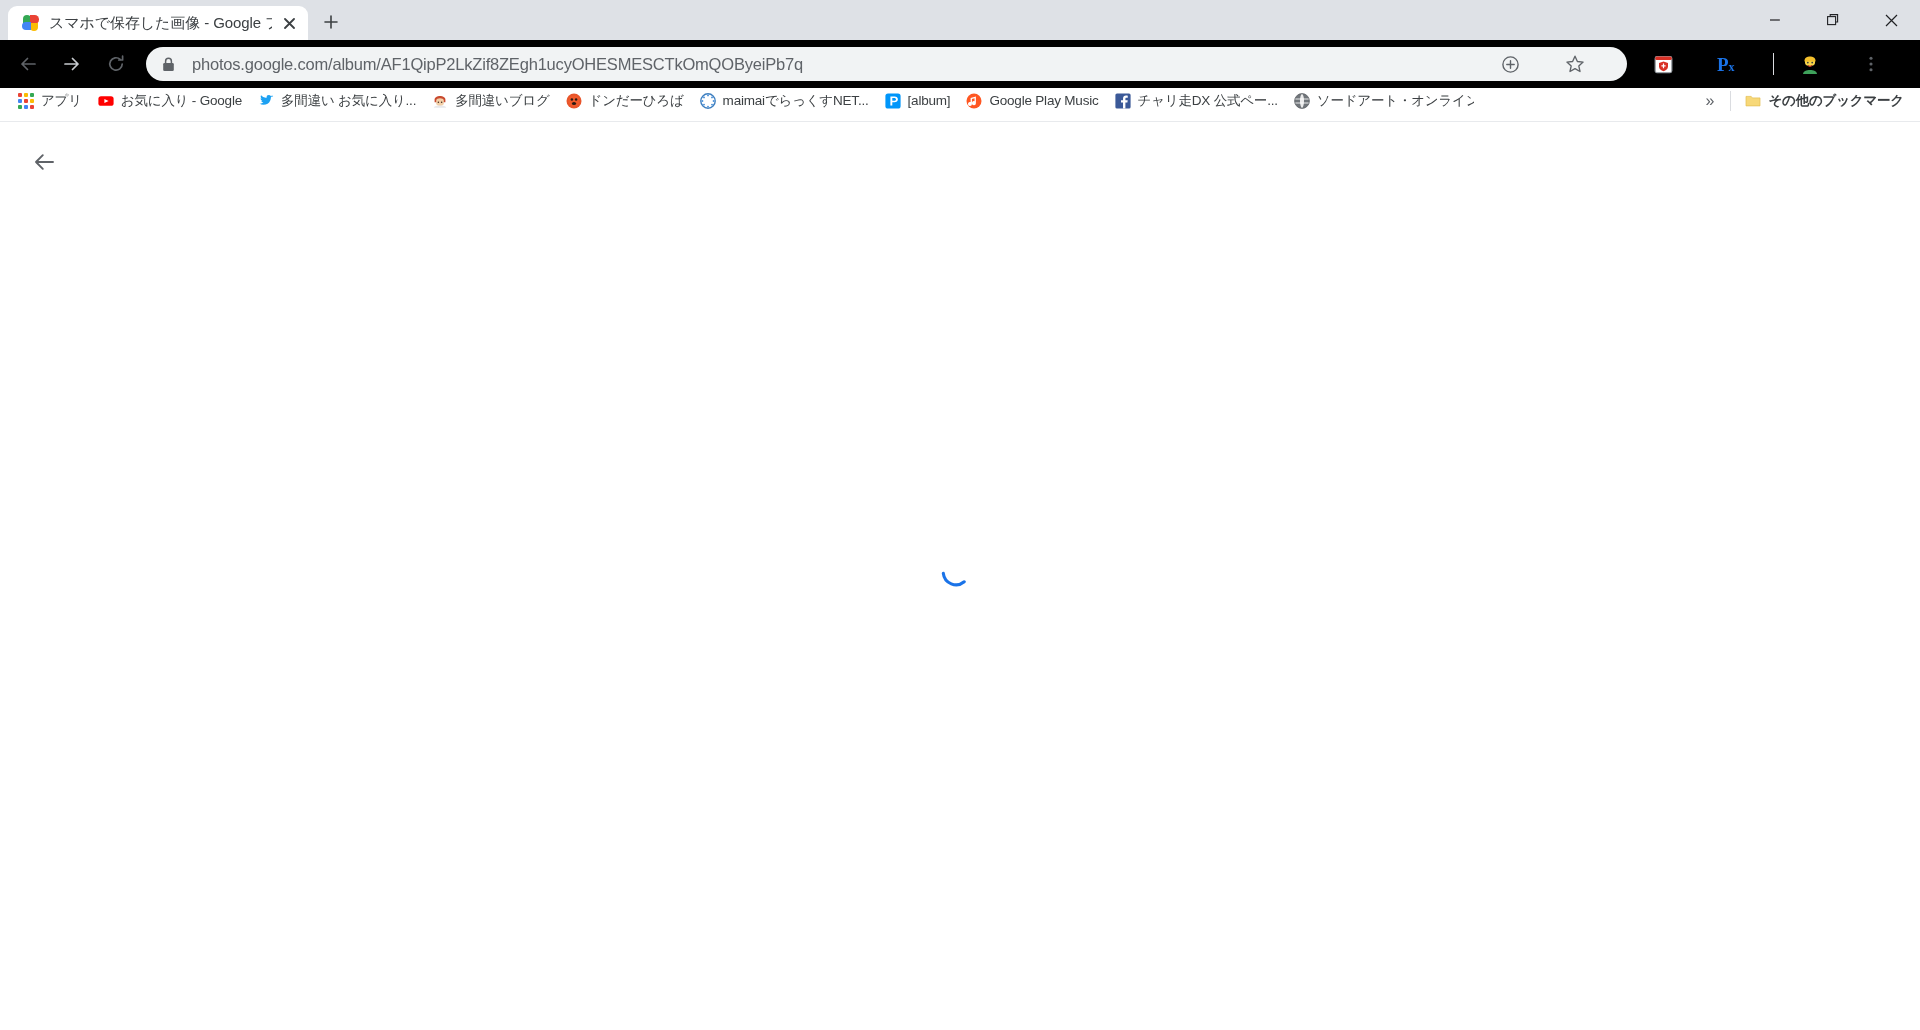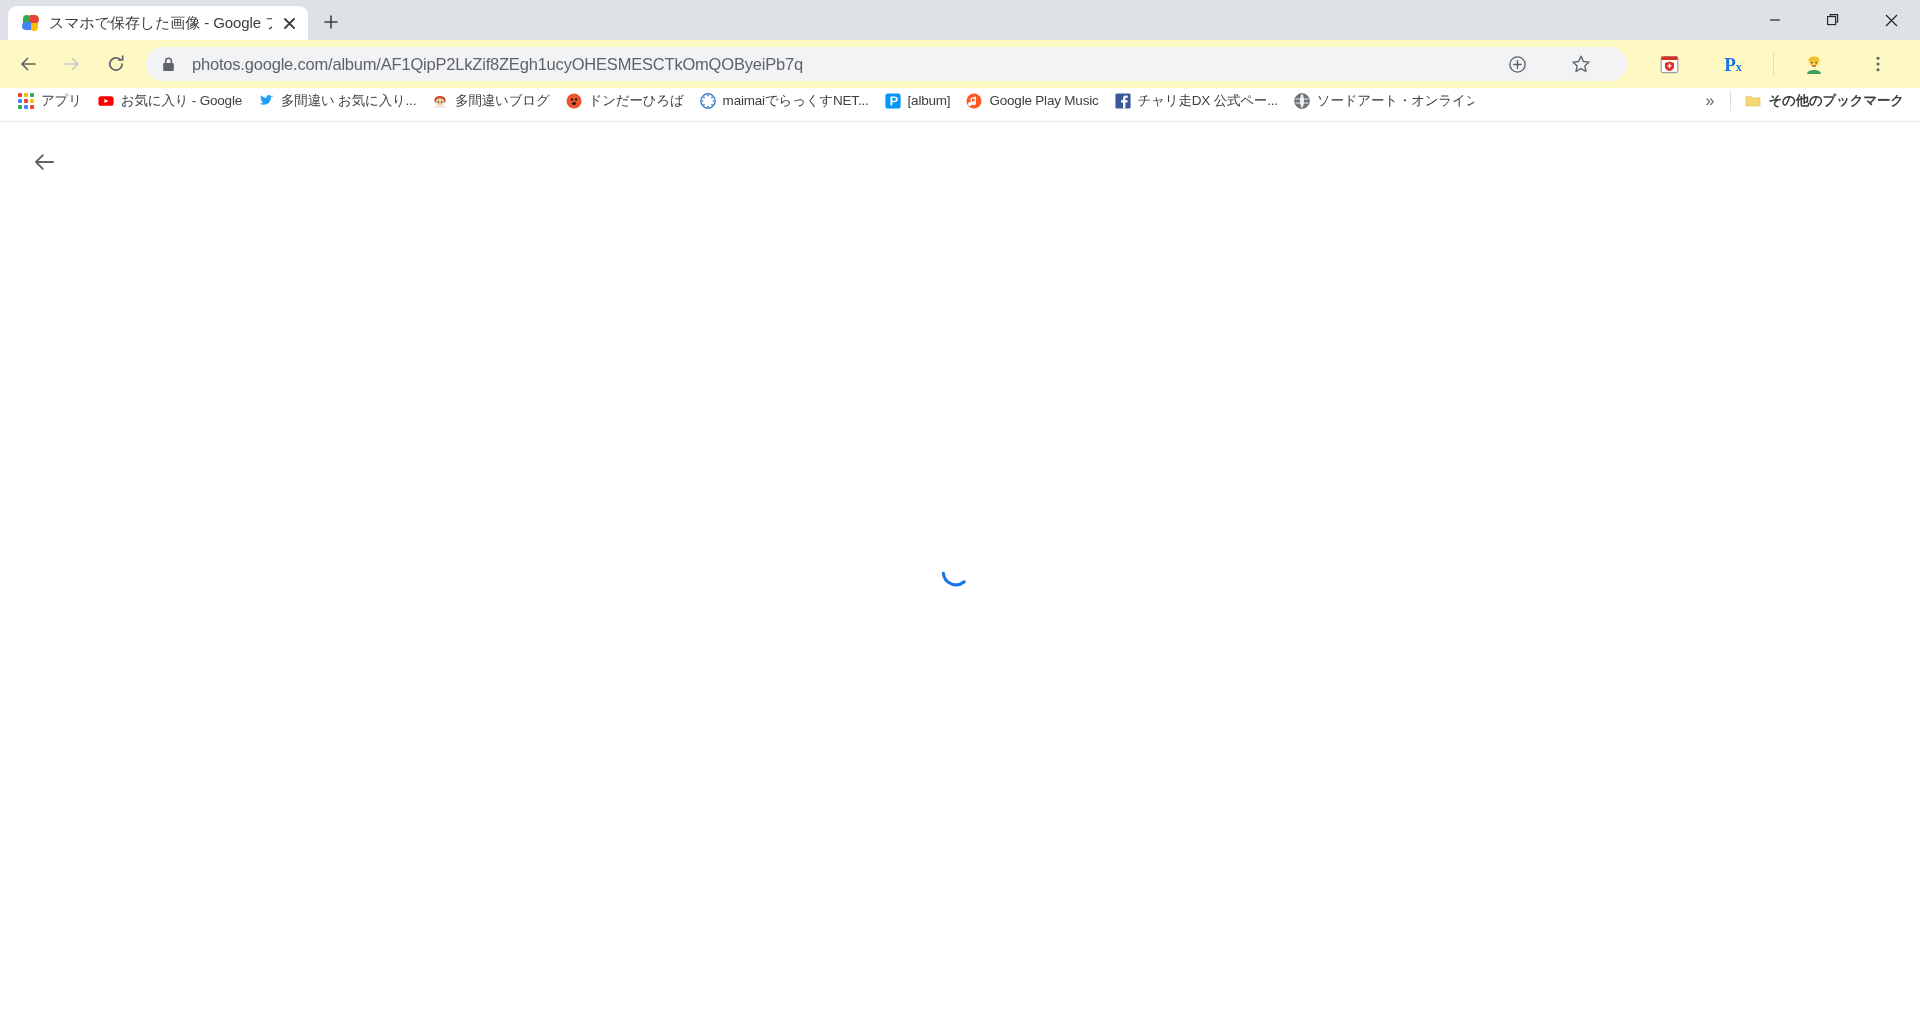--- a/index.html
+++ b/index.html
@@ -100,21 +100,21 @@
     width: 58px;
     height: 40px;
     display: flex;
     align-items: center;
     justify-content: center;
   }
 
   
   .toolbar {
     height: 48px;
-    background: #fef9c3;
+    background: #000000;
     display: flex;
     align-items: center;
     padding: 0 10px 0 6px;
     box-sizing: border-box;
   }
 
   .nav-btn {
     width: 36px;
     height: 36px;
     margin: 0 4px;
@@ -160,21 +160,20 @@
     align-items: center;
     flex: 0 0 auto;
     margin-left: 8px;
   }
 
   .tb-icon {
     width: 32px;
     height: 32px;
     display: flex;
     align-items: center;
-    justify-content: center;
     margin: 0 16px;
     border-radius: 50%;
     flex: 0 0 32px;
   }
 
   .tb-sep {
     width: 1px;
     height: 22px;
     background: #dadce0;
     margin: 0 8px;

